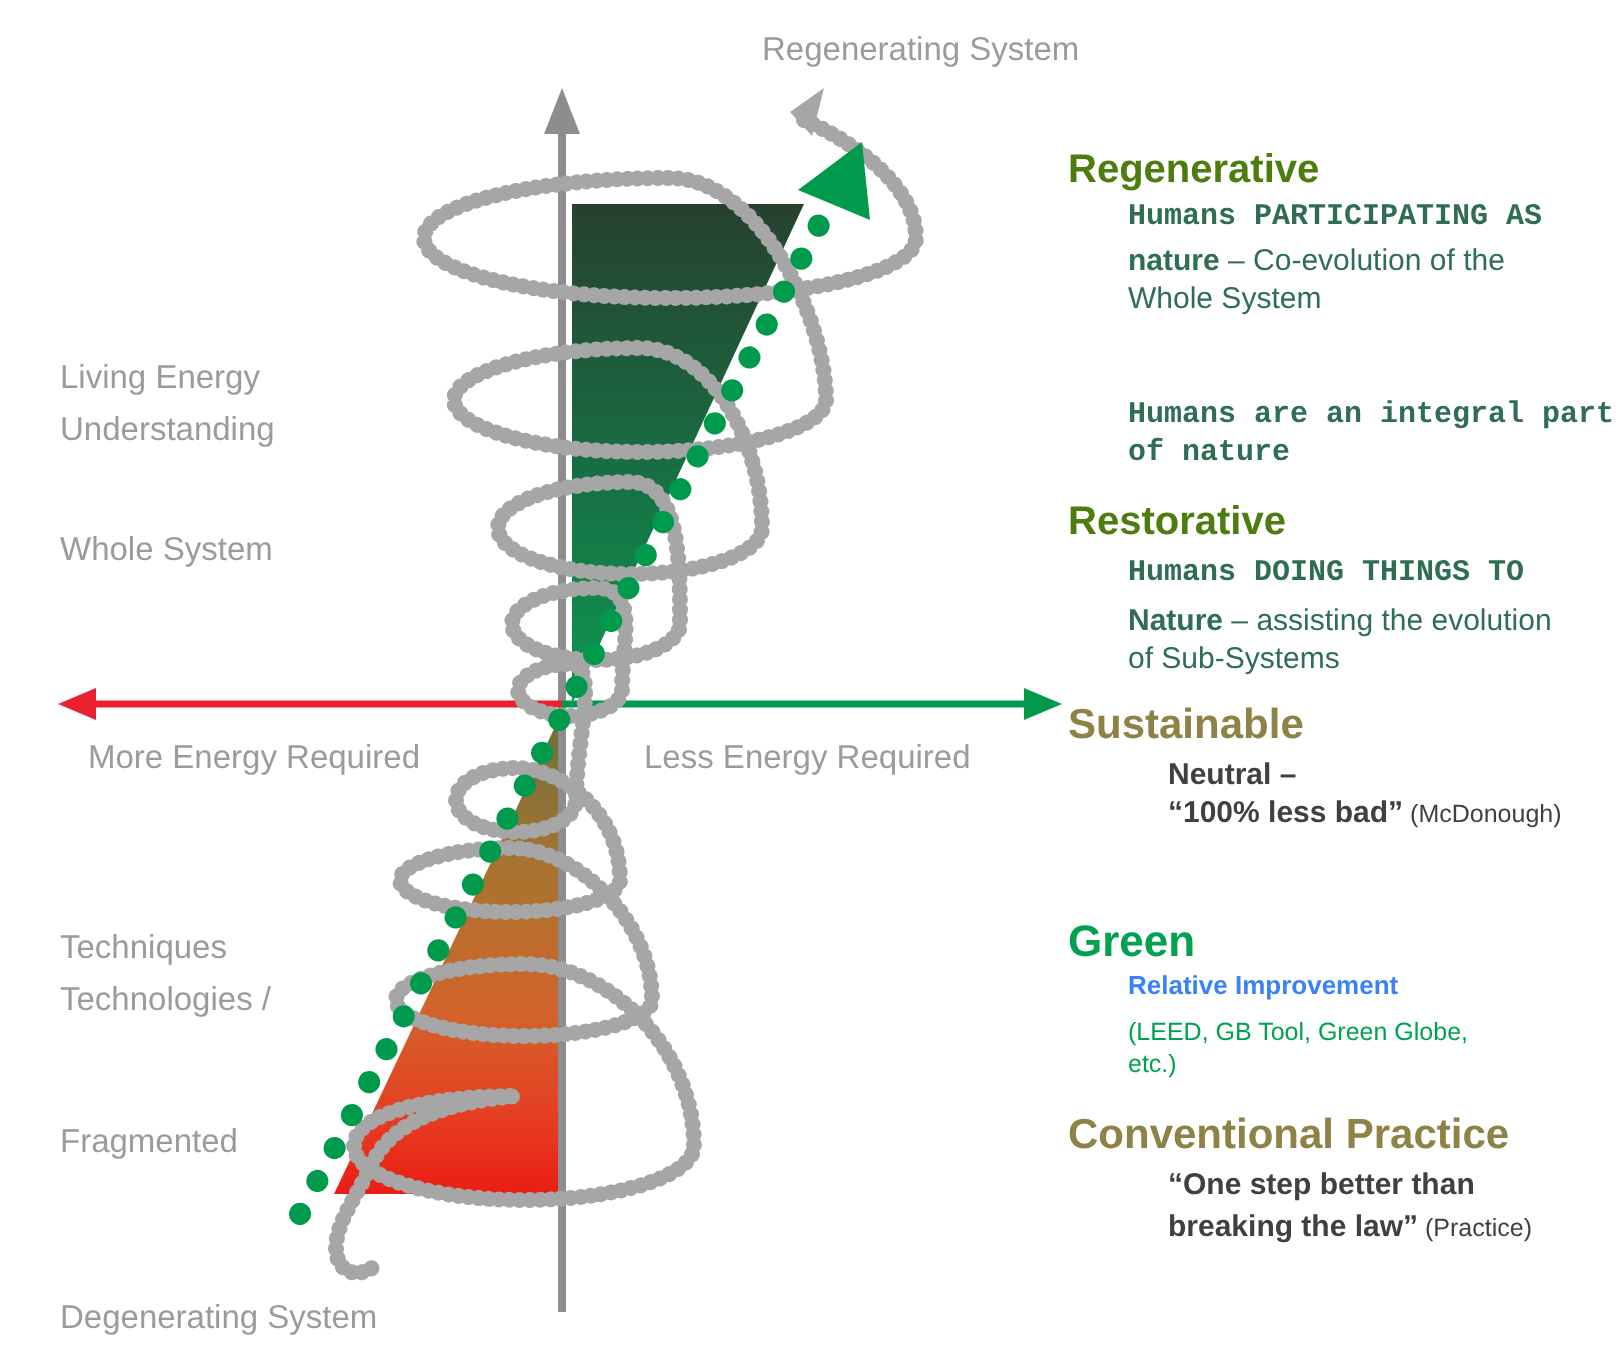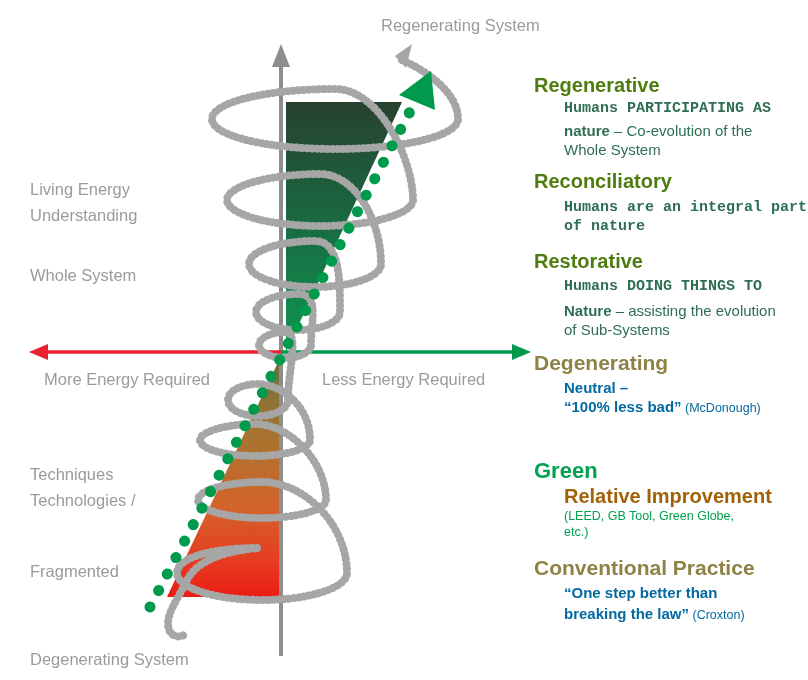--- a/index.html
+++ b/index.html
@@ -7,23 +7,23 @@
     position:relative;width:808px;height:680px;background:#ffffff;
     font-family:"Liberation Sans", sans-serif;overflow:hidden;
   }
   .canvas svg{position:absolute;left:0;top:0;}
   .txt{position:absolute;white-space:nowrap;}
   .lbl{font-size:16.5px;line-height:26px;color:#9b9b9b;font-weight:400;}
   .h-dg{font-size:20px;font-weight:700;color:#4d7c0f;}
   .s-dg{font-size:15px;line-height:19px;font-weight:700;color:#2f6e53;font-family:Liberation Mono, monospace;}
   .r-dg{font-size:15px;line-height:19px;font-weight:400;color:#2f6e53;}
   .h-ol{font-size:21px;font-weight:700;color:#8e8246;}
-  .s-ol{font-size:15px;line-height:19px;font-weight:700;color:#0369a1;}
+  .s-ol{font-size:15px;line-height:19px;font-weight:700;color:#404040;margin-left:20px;}
   .h-gr{font-size:22px;font-weight:700;color:#00a14f;}
-  .s-gr{font-size:20px;font-weight:700;color:#a16207;}
+  .s-gr{font-size:13px;font-weight:700;color:#3b82f6;}
   .note-gr{font-size:12.5px;line-height:16px;font-weight:400;color:#00a14f;}
   .credit{font-size:12.5px;font-weight:400;}
   .b{font-weight:700;}
 </style>
 </head>
 <body>
 
 <div class="canvas">
 
   <svg width="808" height="680" viewBox="0 0 808 680">
@@ -116,35 +116,34 @@
     <div>Techniques</div>
     <div>Technologies /</div>
   </div>
   <div class="txt lbl" style="left:30px;top:558px">Fragmented</div>
 
   <div class="txt h-dg" style="left:534px;top:74px">Regenerative</div>
   <div class="txt s-dg" style="left:564px;top:99px">Humans PARTICIPATING AS</div>
   <div class="txt r-dg" style="left:564px;top:121px"><span class="b">nature</span><span> – Co-evolution of the</span></div>
   <div class="txt r-dg" style="left:564px;top:140px">Whole System</div>
 
-  <div class="txt h-dg" style="left:534px;top:170px">Reconciliatory</div>
   <div class="txt s-dg" style="left:564px;top:198px">Humans are an integral part</div>
   <div class="txt s-dg" style="left:564px;top:217px">of nature</div>
 
   <div class="txt h-dg" style="left:534px;top:250px">Restorative</div>
   <div class="txt s-dg" style="left:564px;top:277px">Humans DOING THINGS TO</div>
   <div class="txt r-dg" style="left:564px;top:301px"><span class="b">Nature</span><span> – assisting the evolution</span></div>
   <div class="txt r-dg" style="left:564px;top:320px">of Sub-Systems</div>
 
-  <div class="txt h-ol" style="left:534px;top:351px">Degenerating</div>
+  <div class="txt h-ol" style="left:534px;top:351px">Sustainable</div>
   <div class="txt s-ol" style="left:564px;top:378px">Neutral –</div>
   <div class="txt s-ol" style="left:564px;top:397px"><span>“100% less bad”</span><span class="credit"> (McDonough)</span></div>
 
   <div class="txt h-gr" style="left:534px;top:458px">Green</div>
   <div class="txt s-gr" style="left:564px;top:485px">Relative Improvement</div>
   <div class="txt note-gr" style="left:564px;top:508px">(LEED, GB Tool, Green Globe,</div>
   <div class="txt note-gr" style="left:564px;top:524px">etc.)</div>
 
   <div class="txt s-ol" style="left:564px;top:583px">“One step better than</div>
   <div class="txt h-ol" style="left:534px;top:556px">Conventional Practice</div>
-  <div class="txt s-ol" style="left:564px;top:604px"><span>breaking the law”</span><span class="credit"> (Croxton)</span></div>
+  <div class="txt s-ol" style="left:564px;top:604px"><span>breaking the law”</span><span class="credit"> (Practice)</span></div>
 
 </div>
 
 </body></html>

